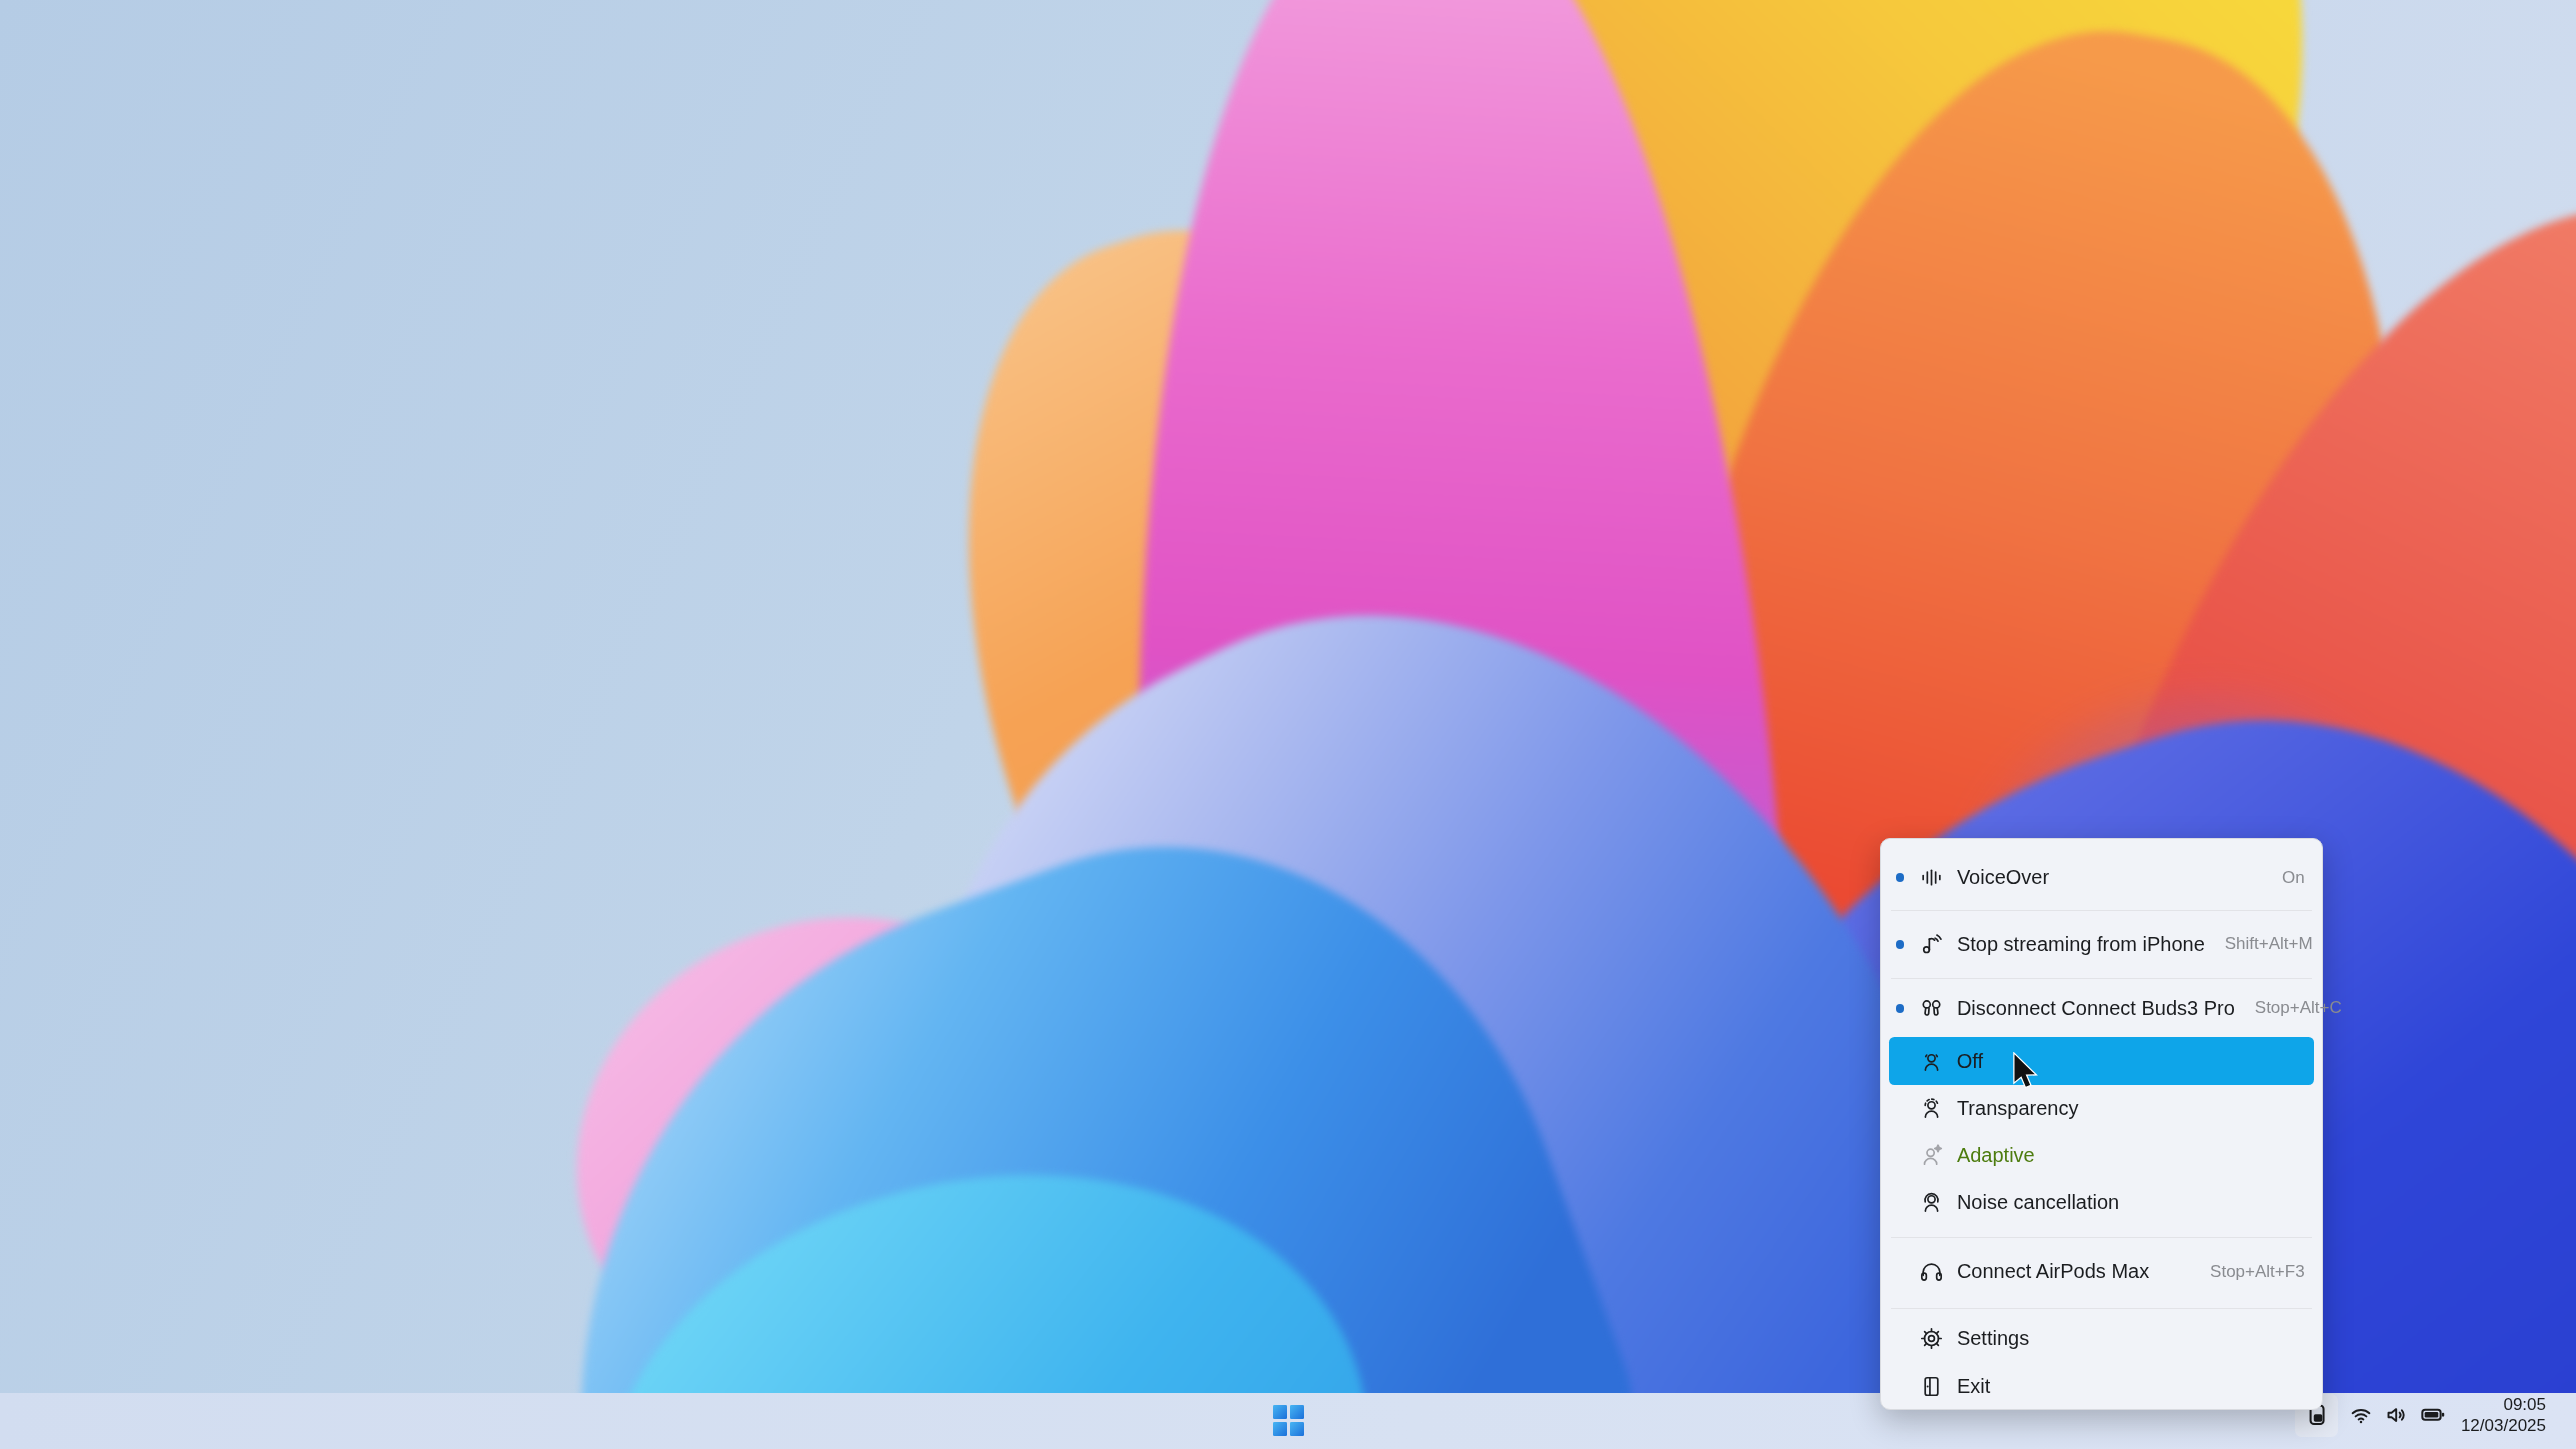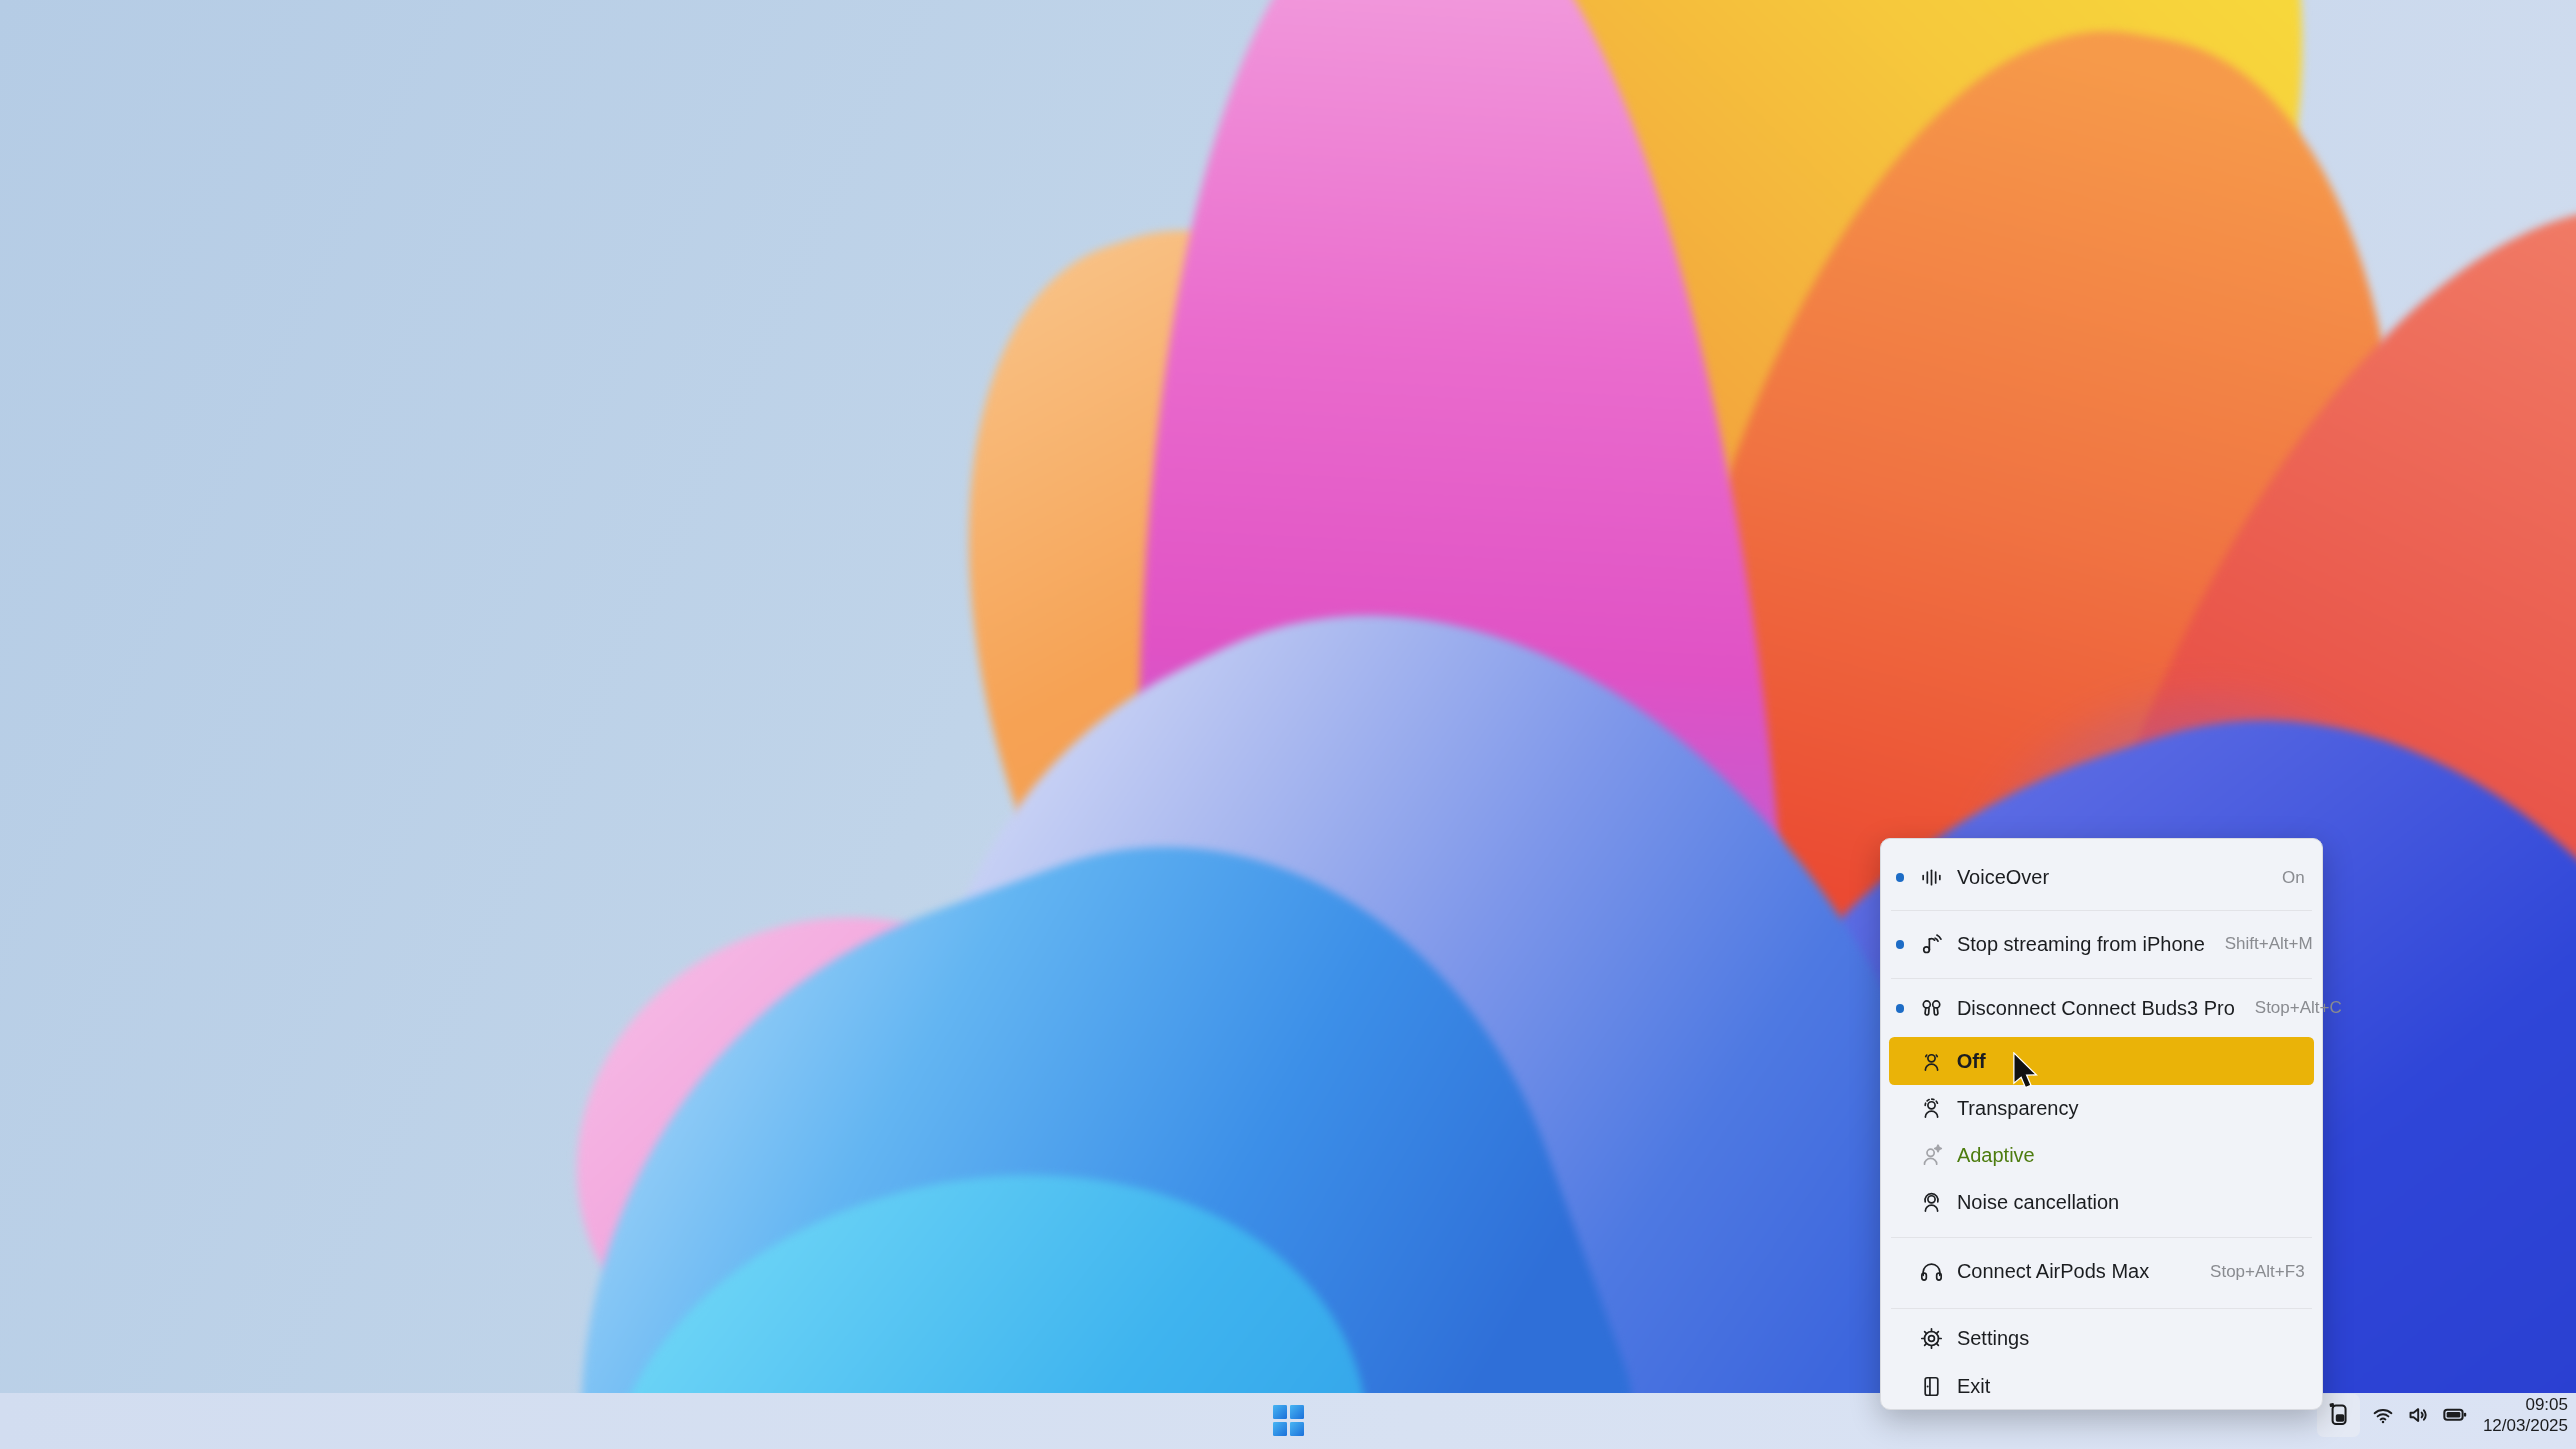--- a/index.html
+++ b/index.html
@@ -46,35 +46,35 @@
     background:linear-gradient(140deg,#7adef8 0%,#3fb4ef 60%,#2f9fe8 100%);
     border-radius:50% 50% 50% 50%/60% 60% 40% 40%;}
 
   
   .taskbar{position:absolute;left:0;top:1393px;width:2576px;height:56px;z-index:20;
     background:linear-gradient(90deg,#d2ddf0 0%,#d7e1f2 55%,#dbe3f4 100%);}
   .start-btn{position:absolute;left:1273px;top:1405px;width:31px;height:31px;z-index:21;
     display:grid;grid-template-columns:1fr 1fr;grid-template-rows:1fr 1fr;gap:2.7px;cursor:pointer;}
   .start-btn i{display:block;border-radius:1.3px;background:linear-gradient(135deg,#47b5f3 0%,#1b70da 100%);}
   .tray{position:absolute;top:1393px;right:0;height:44px;z-index:21;
-    display:flex;align-items:center;gap:11.4px;padding-right:8px;}
+    display:flex;align-items:center;gap:11.4px;padding-right:30px;}
   .tray-app{width:43px;height:43px;border-radius:6.7px;background:#e4e9f4;
     display:flex;align-items:center;justify-content:center;}
   .tray svg{display:block;}
   .clock{text-align:right;font-size:17px;line-height:21px;color:#1b1c1e;margin-left:4px;}
 
   
   .menu{position:absolute;left:1880px;top:838px;width:443px;height:572px;z-index:40;
     background:#f1f3f8;border:0.7px solid #d9dbe0;border-radius:10px;
     box-shadow:0 9.4px 31px rgba(0,0,0,.24);box-sizing:border-box;
     padding:6.7px 0 9.4px;display:flex;flex-direction:column;}
   .mi{display:flex;align-items:center;padding:0 17.4px 0 14.8px;box-sizing:border-box;flex:0 0 auto;}
   .mi.h-lg{height:64px}.mi.h-lg2{height:67px}.mi.h-md{height:58px}
   .mi.h-sm{height:47px}.mi.h-hl{height:48px}
-  .mi.hl{background:#eab308;border-radius:5.4px;margin:0 8px;padding:0 9.4px 0 6.7px;font-weight:bold;}
+  .mi.hl{background:#0ea5e9;border-radius:5.4px;margin:0 8px;padding:0 9.4px 0 6.7px;}
   .dot{width:8.7px;height:8.7px;border-radius:50%;background:#1d6cc6;margin-right:12px;flex:0 0 auto;}
   .dot.invis{visibility:hidden;}
   .mi-icon{width:31px;margin-right:9.4px;display:flex;justify-content:center;flex:0 0 auto;}
   .mi-label{font-size:20px;color:#1b1d20;white-space:nowrap;}
   .mi-trail{margin-left:auto;font-size:17px;color:#898b90;white-space:nowrap;padding-left:20px;}
   .mi.disabled .mi-label{color:#4d7c0f;}
   .mi.disabled svg *{stroke:#a3a4a9 !important;}
   .mi.disabled svg .fillpart{fill:#a3a4a9 !important;}
   .sep{height:1.3px;background:#e2e3e7;margin:0 10px;flex:0 0 auto;}
   .sep.gap-top{margin-top:10.7px;}

